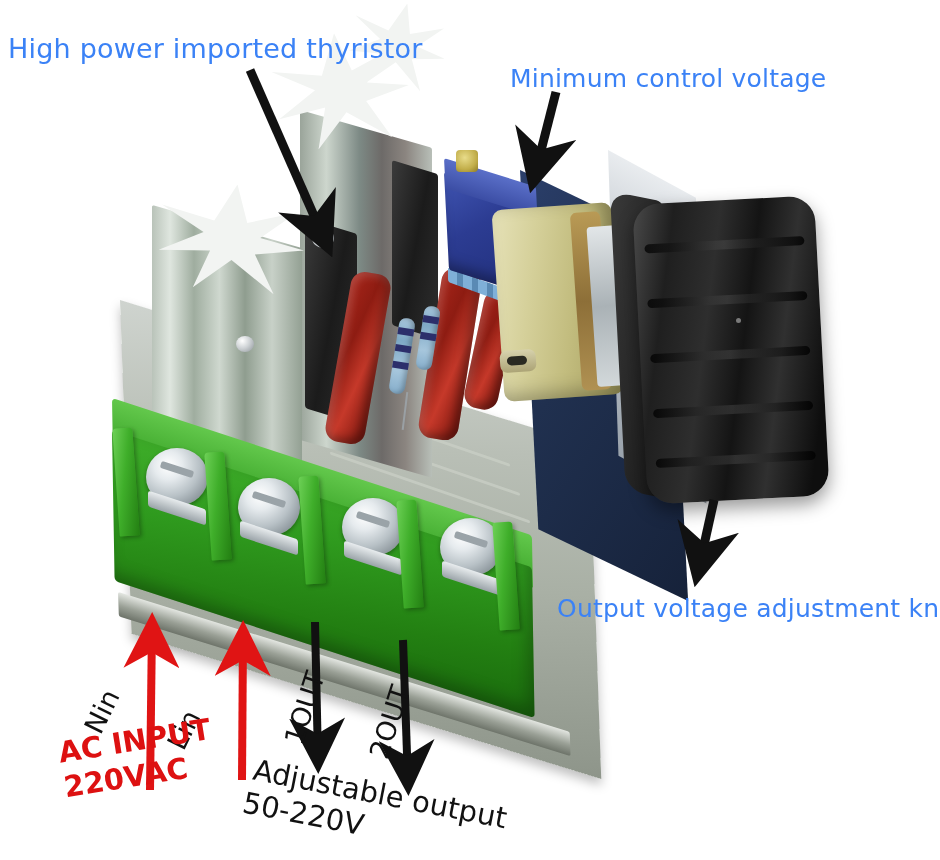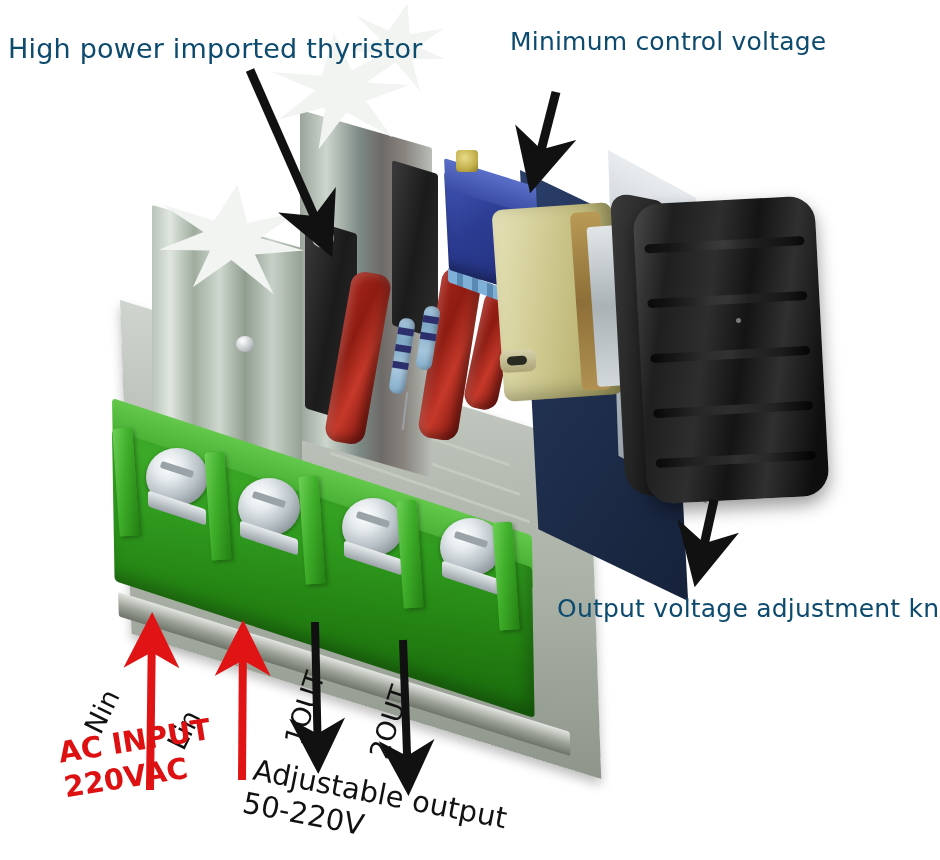--- a/index.html
+++ b/index.html
@@ -1,24 +1,24 @@
 <!DOCTYPE html>
 <html><head>
 <meta charset="utf-8">
 <style>
   html,body{margin:0;padding:0;background:#fff;}
   body{font-family:"DejaVu Sans",sans-serif;}
   #stage{position:relative;width:940px;height:860px;background:#ffffff;overflow:hidden;}
 
-  .lbl{position:absolute;color:#0c4a6e;font-family:"DejaVu Sans",sans-serif;
+  .lbl{position:absolute;color:#3b82f6;font-family:"DejaVu Sans",sans-serif;
        white-space:nowrap;line-height:1.25;letter-spacing:.2px;}
 
   .lbl-thyristor{left:8px;top:32px;font-size:27px;}
   .lbl-pot{left:510px;top:26px;font-size:25px;}
-  .lbl-pot div{margin-bottom:2px;}
+  .lbl-pot div{margin-bottom:2px;margin-top:37px;}
   .lbl-knob{left:557px;top:593px;font-size:25px;}
 
   .rot-lbl{position:absolute;font-size:27px;color:#111;white-space:nowrap;
            transform-origin:0 50%;font-family:"DejaVu Sans",sans-serif;}
   .lbl-nin{left:92px;top:716px;transform:rotate(-64deg);}
   .lbl-lin{left:175px;top:732px;transform:rotate(-64deg);}
   .lbl-1out{left:293px;top:728px;transform:rotate(-72deg);}
   .lbl-2out{left:378px;top:742px;transform:rotate(-72deg);}
 
   .lbl-red{position:absolute;left:56px;top:736px;font-size:29px;

